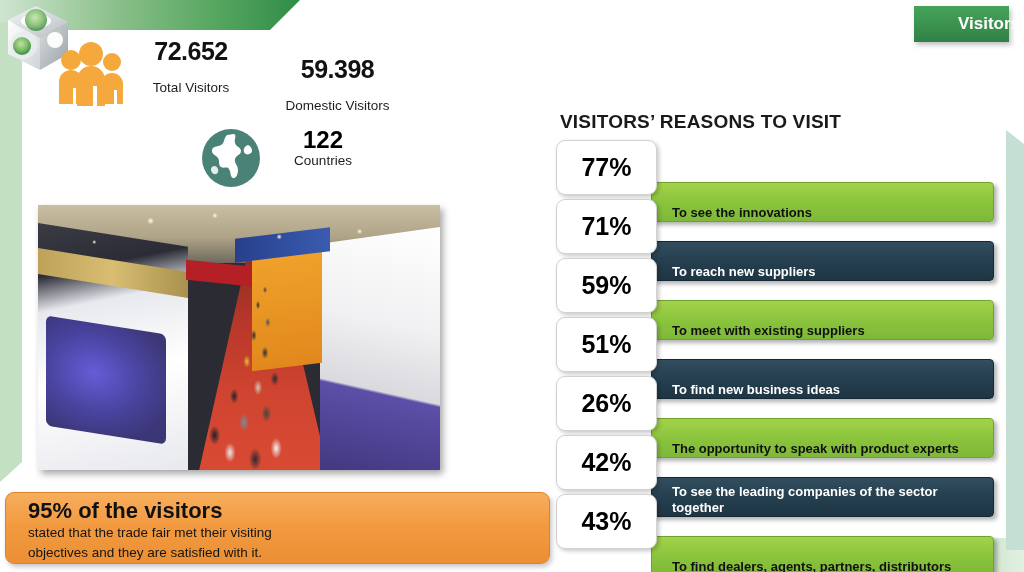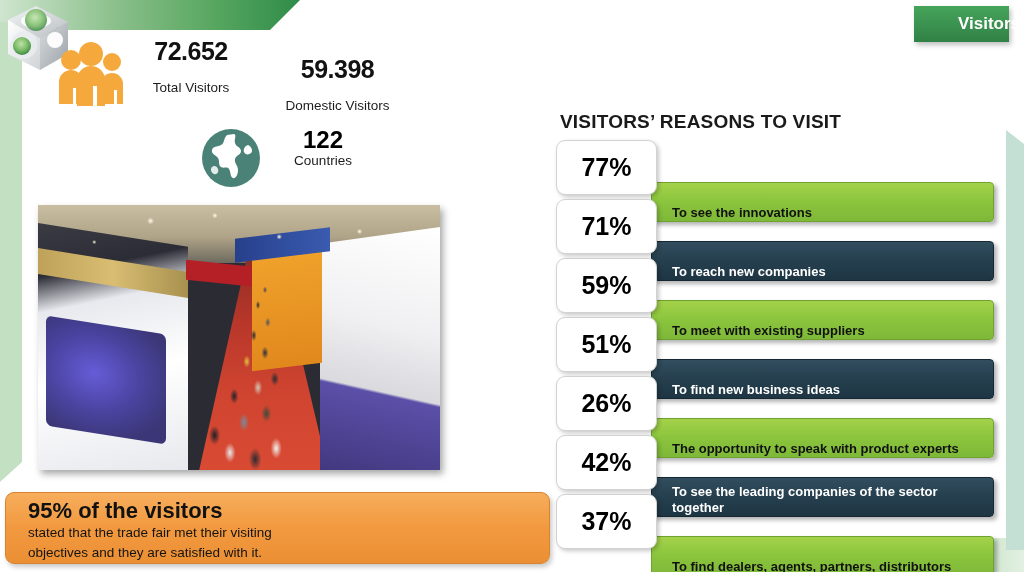--- a/index.html
+++ b/index.html
@@ -269,21 +269,21 @@
 
   <div class="reason-row">
     <div class="reason-bar green">
       <span>To see the innovations</span>
     </div>
     <div class="pct-card">77%</div>
   </div>
 
   <div class="reason-row">
     <div class="reason-bar dark">
-      <span>To reach new companies</span>
+      <span>To reach new suppliers</span>
     </div>
     <div class="pct-card">71%</div>
   </div>
 
   <div class="reason-row">
     <div class="reason-bar green">
       <span>To meet with existing suppliers</span>
     </div>
     <div class="pct-card">59%</div>
   </div>
@@ -306,16 +306,16 @@
     <div class="reason-bar dark">
       <span>To see the leading companies of the sector together</span>
     </div>
     <div class="pct-card">42%</div>
   </div>
 
   <div class="reason-row">
     <div class="reason-bar green">
       <span>To find dealers, agents, partners, distributors</span>
     </div>
-    <div class="pct-card">37%</div>
+    <div class="pct-card">43%</div>
   </div>
 
 </div>
 
 </body></html>

